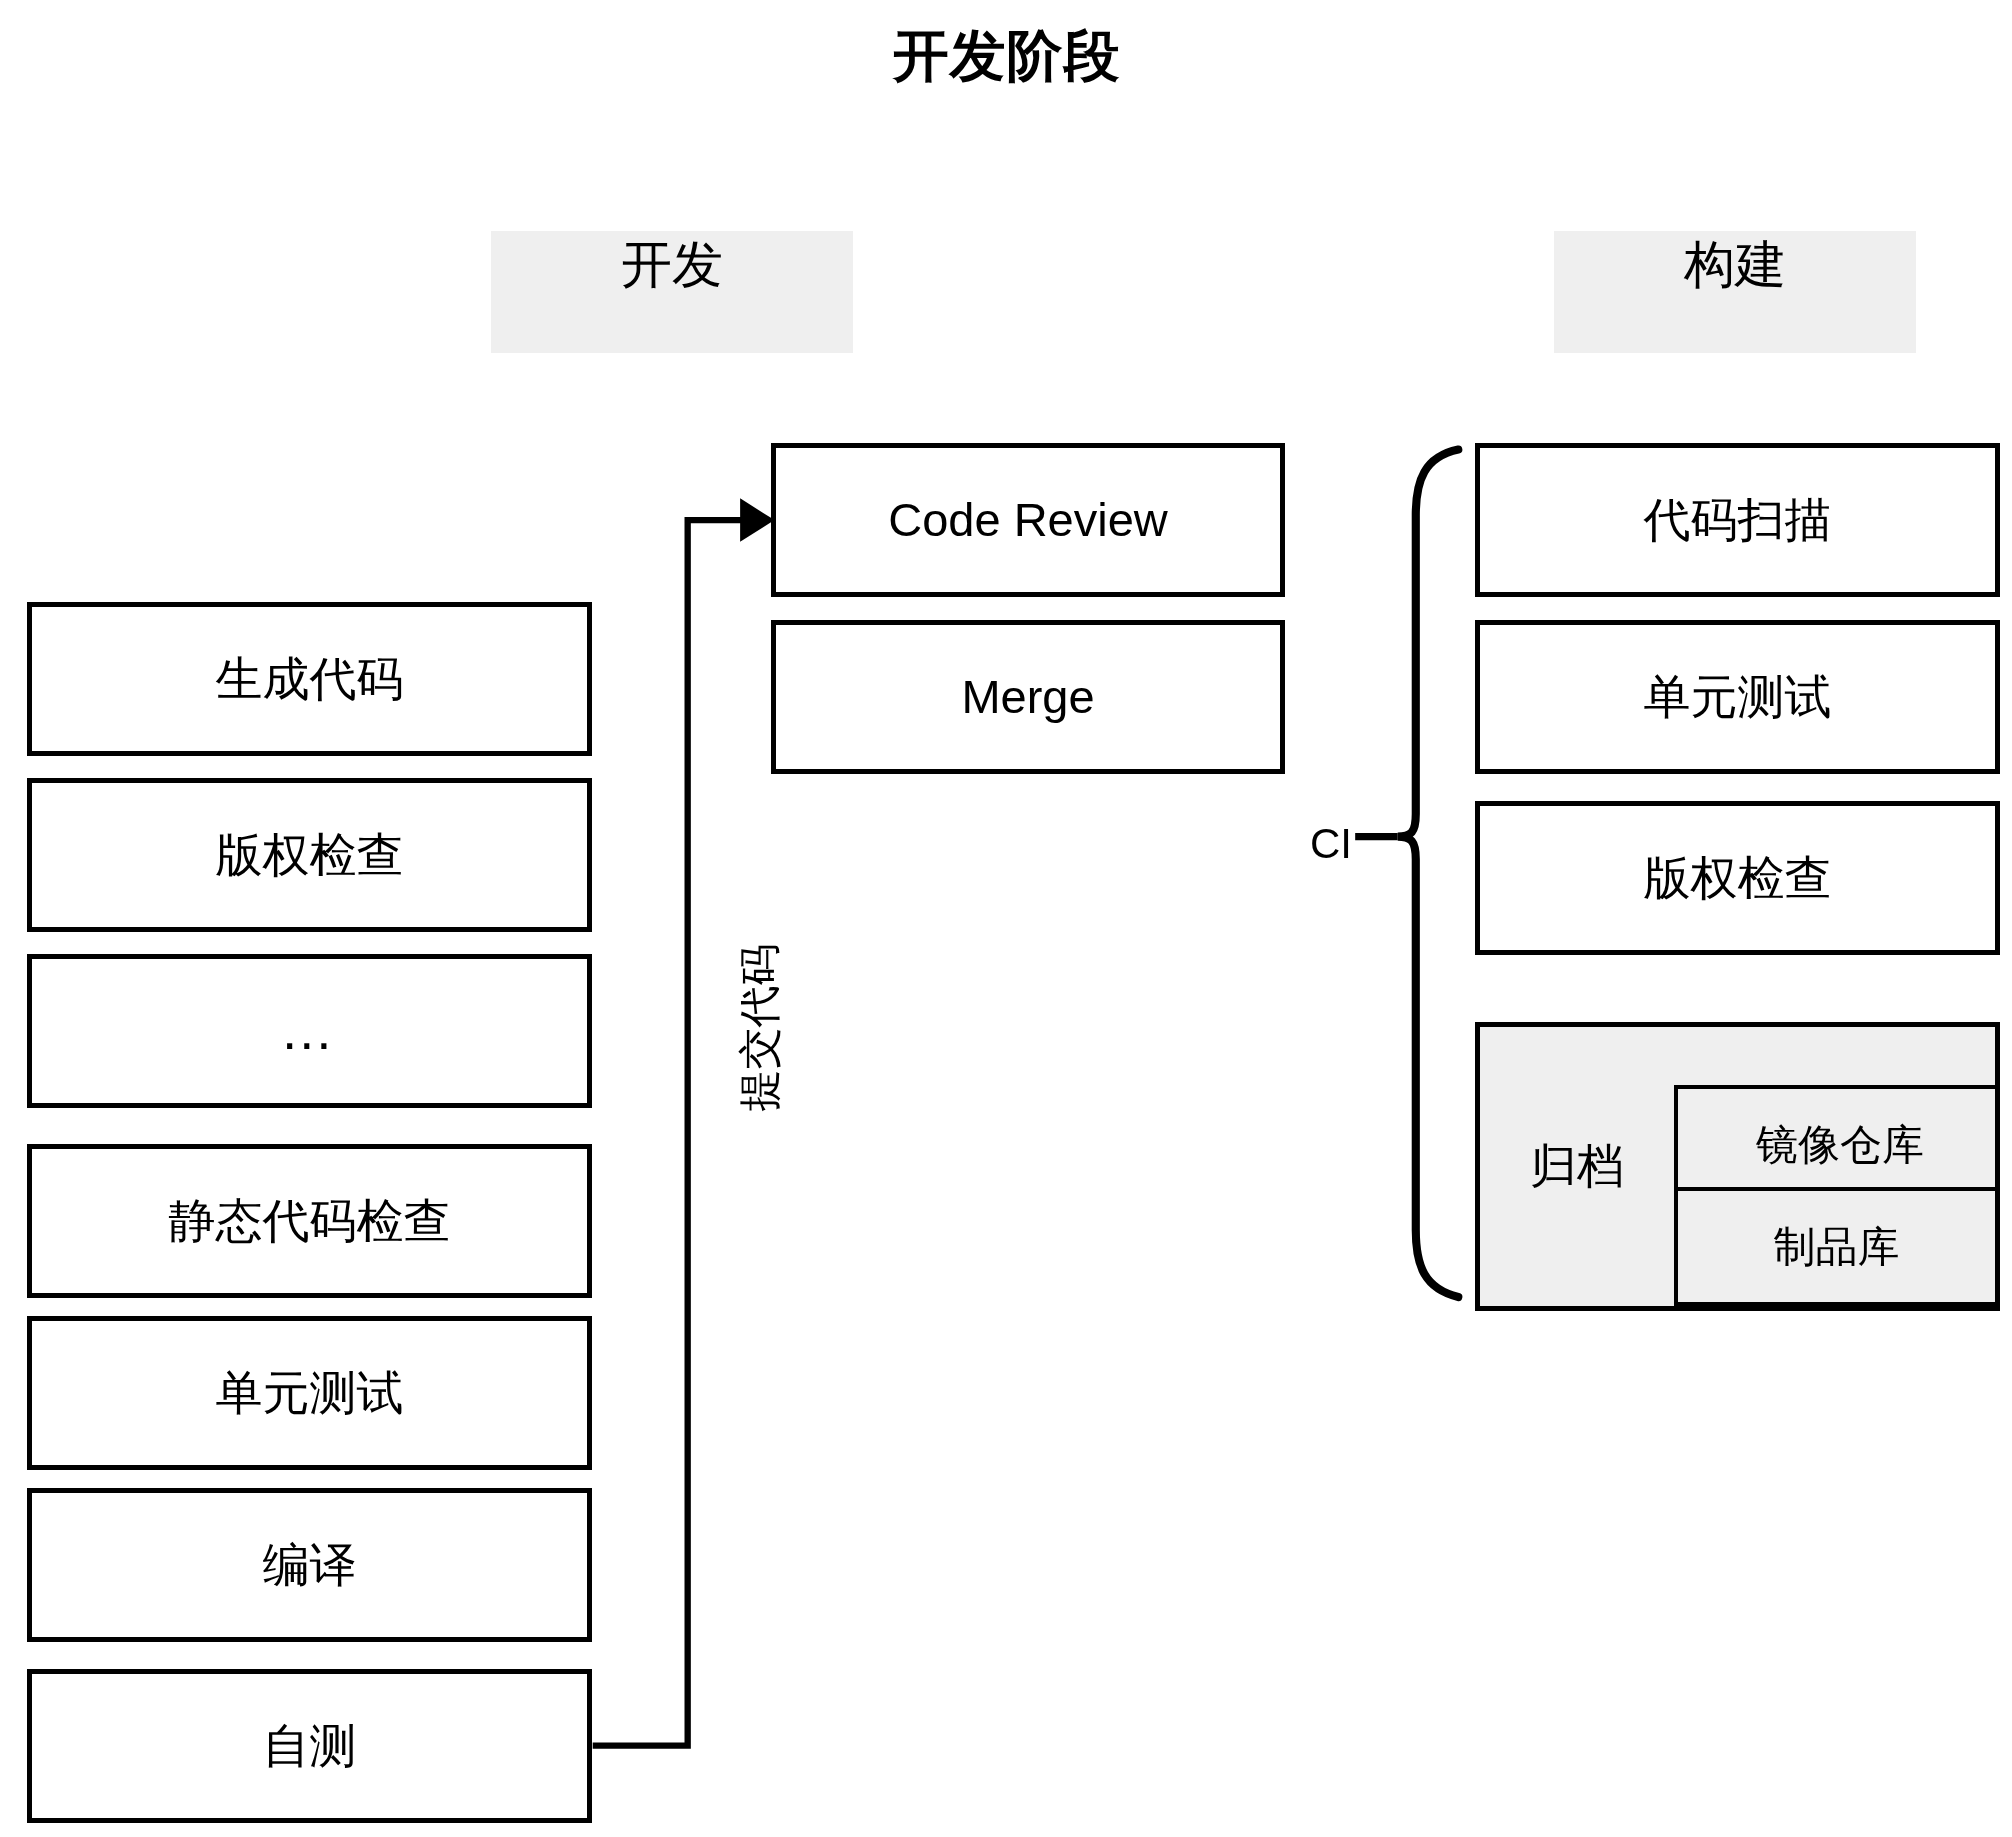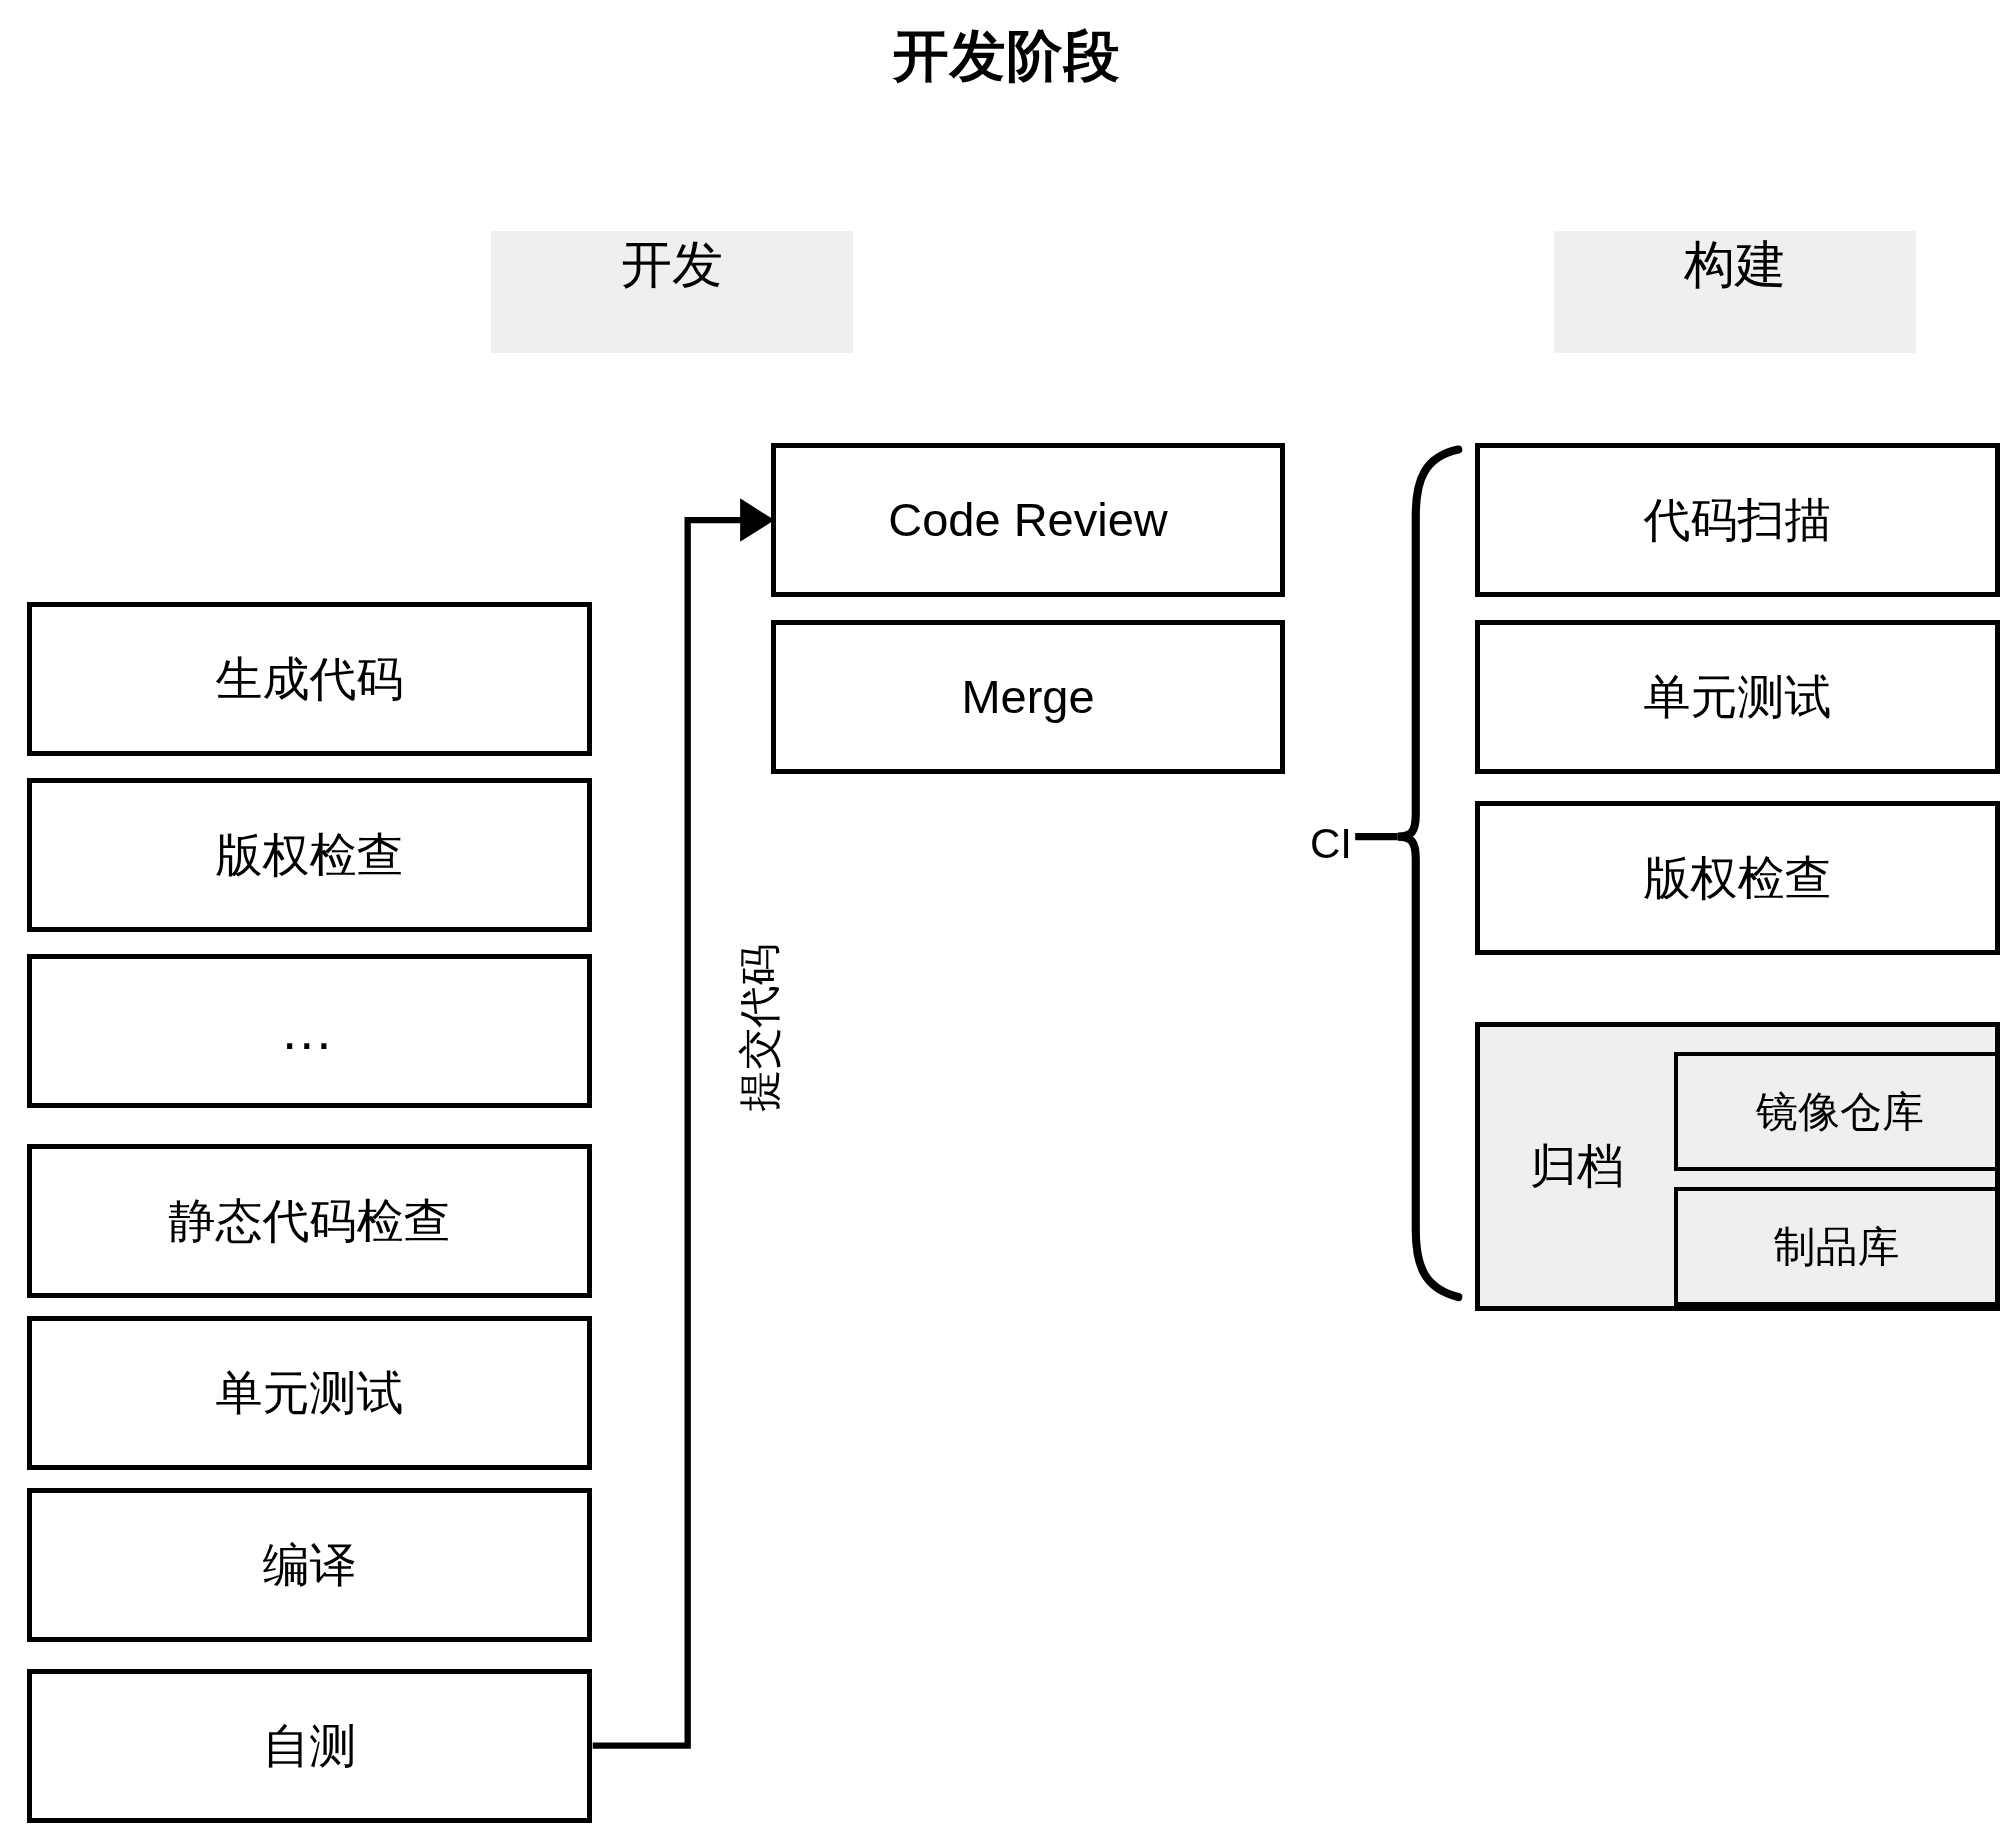--- a/index.html
+++ b/index.html
@@ -96,21 +96,21 @@
     width: 325px;
     box-sizing: border-box;
     border: 4.5px solid #000000;
     background: #efefef;
     display: flex;
     align-items: center;
     justify-content: center;
     font-size: 42px;
     white-space: nowrap;
   }
-  #archive-sub-image    { top: 25px;  height: 119px; padding-left: 7px; }
+  #archive-sub-image    { top: 58px;  height: 119px; padding-left: 7px; }
   #archive-sub-artifact { top: 160px; height: 119px; }
 
   
   #connectors {
     position: absolute;
     left: 0; top: 0;
     width: 2013px; height: 1837px;
     pointer-events: none;
   }
   

